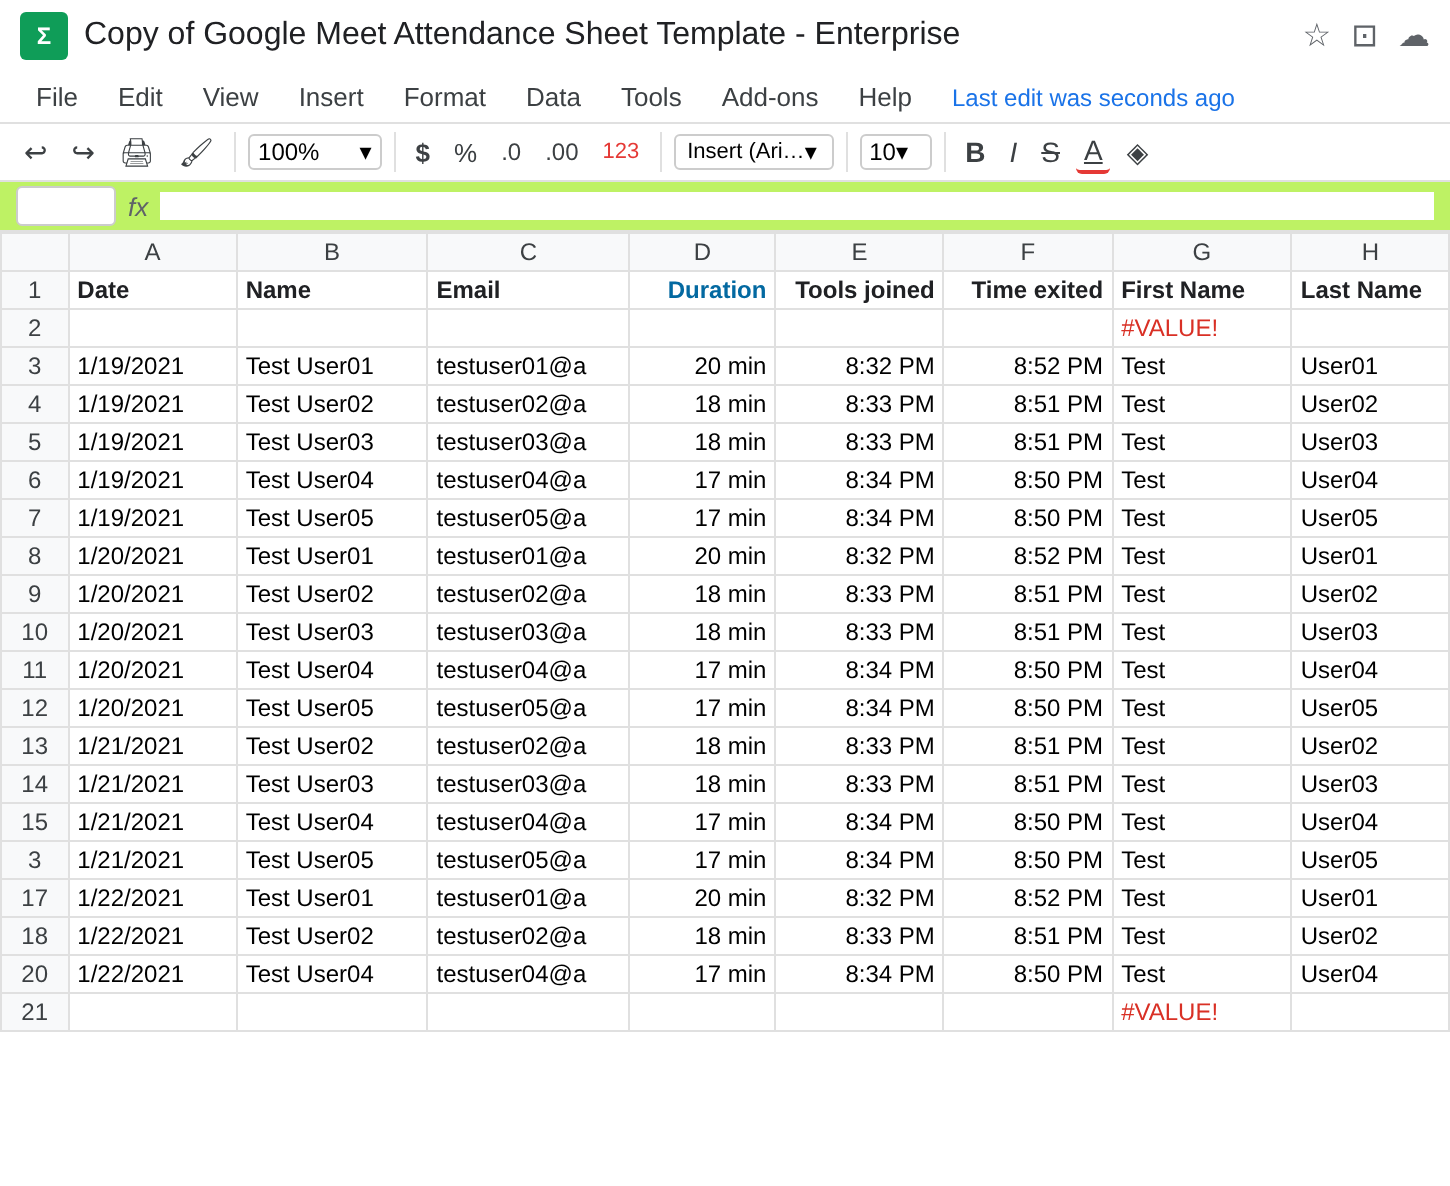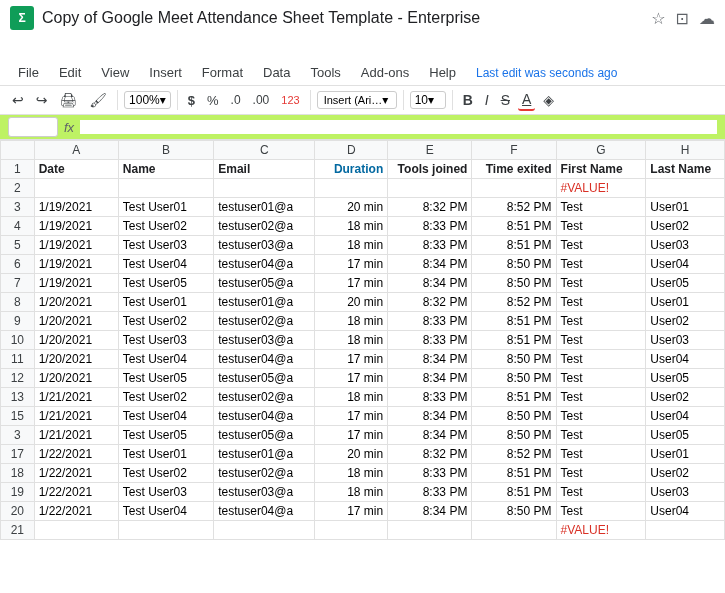--- a/index.html
+++ b/index.html
@@ -30,21 +30,20 @@
     }
     .title-icon { color: #5f6368; font-size: 16px; cursor: pointer; }
 
     
     #menu-bar {
       display: flex;
       align-items: center;
       padding: 2px 10px;
       gap: 4px;
       background: #fff;
-      margin-top: 24px;
     }
     .menu-item {
       padding: 3px 8px;
       color: #3c4043;
       cursor: pointer;
       border-radius: 3px;
       font-size: 13px;
     }
     #last-edit {
       margin-left: 8px;
@@ -68,21 +67,21 @@
       padding: 2px 4px;
       cursor: pointer;
       color: #3c4043;
       font-size: 14px;
       border-radius: 3px;
       display: flex; align-items: center;
     }
     .toolbar-separator { width: 1px; height: 20px; background: #e0e0e0; margin: 0 2px; }
     #zoom-selector {
       display: flex; align-items: center; border: 1px solid #ccc;
-      border-radius: 3px; padding: 1px 4px; cursor: pointer; font-size: 12px;
+      border-radius: 3px; padding: 1px 4px; cursor: pointer; font-size: 12px; gap: 20px;
     }
     #currency-btn { font-size: 13px; font-weight: bold; color: #3c4043; padding: 2px 4px; cursor: pointer; }
     #percent-btn { font-size: 13px; color: #3c4043; padding: 2px 4px; cursor: pointer; }
     .decimal-btn { font-size: 12px; color: #3c4043; padding: 2px 4px; cursor: pointer; }
     #format-selector {
       display: flex; align-items: center; border: 1px solid #ccc;
       border-radius: 3px; padding: 1px 6px; cursor: pointer; font-size: 12px;
       min-width: 80px;
     }
     #font-size-selector {
@@ -396,20 +395,31 @@
           <td>1/21/2021</td>
           <td>Test User02</td>
           <td>testuser02@a</td>
           <td style="text-align: right;">18 min</td>
           <td style="text-align: right;">8:33 PM</td>
           <td style="text-align: right;">8:51 PM</td>
           <td>Test</td>
           <td>User02</td>
         </tr>
         <tr>
+          <th class="row-header">14</th>
+          <td>1/21/2021</td>
+          <td>Test User03</td>
+          <td>testuser03@a</td>
+          <td style="text-align: right;">18 min</td>
+          <td style="text-align: right;">8:33 PM</td>
+          <td style="text-align: right;">8:51 PM</td>
+          <td>Test</td>
+          <td>User03</td>
+        </tr>
+        <tr>
           <th class="row-header">15</th>
           <td>1/21/2021</td>
           <td>Test User04</td>
           <td>testuser04@a</td>
           <td style="text-align: right;">17 min</td>
           <td style="text-align: right;">8:34 PM</td>
           <td style="text-align: right;">8:50 PM</td>
           <td>Test</td>
           <td>User04</td>
         </tr>
@@ -440,31 +450,20 @@
           <td>1/22/2021</td>
           <td>Test User02</td>
           <td>testuser02@a</td>
           <td style="text-align: right;">18 min</td>
           <td style="text-align: right;">8:33 PM</td>
           <td style="text-align: right;">8:51 PM</td>
           <td>Test</td>
           <td>User02</td>
         </tr>
         <tr>
-          <th class="row-header">19</th>
-          <td>1/22/2021</td>
-          <td>Test User03</td>
-          <td>testuser03@a</td>
-          <td style="text-align: right;">18 min</td>
-          <td style="text-align: right;">8:33 PM</td>
-          <td style="text-align: right;">8:51 PM</td>
-          <td>Test</td>
-          <td>User03</td>
-        </tr>
-        <tr>
           <th class="row-header">20</th>
           <td>1/22/2021</td>
           <td>Test User04</td>
           <td>testuser04@a</td>
           <td style="text-align: right;">17 min</td>
           <td style="text-align: right;">8:34 PM</td>
           <td style="text-align: right;">8:50 PM</td>
           <td>Test</td>
           <td>User04</td>
         </tr>

